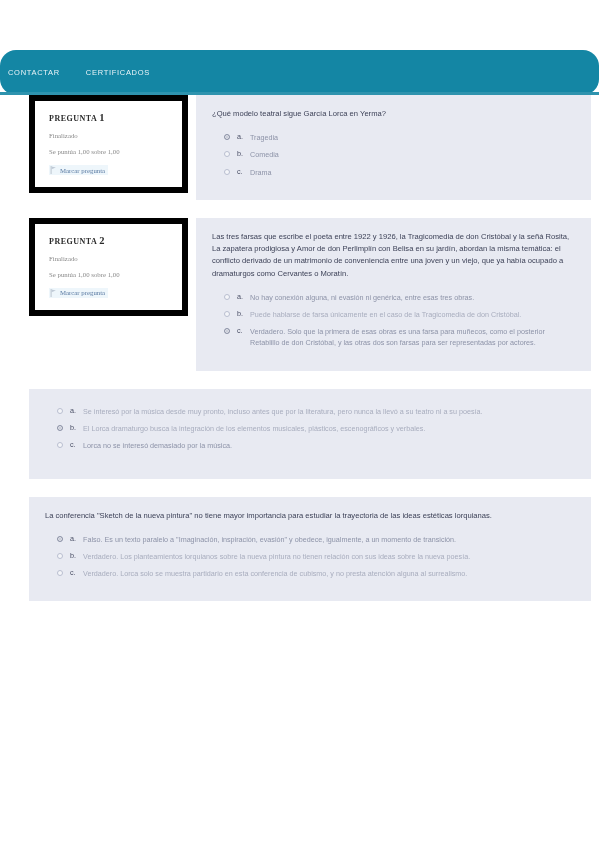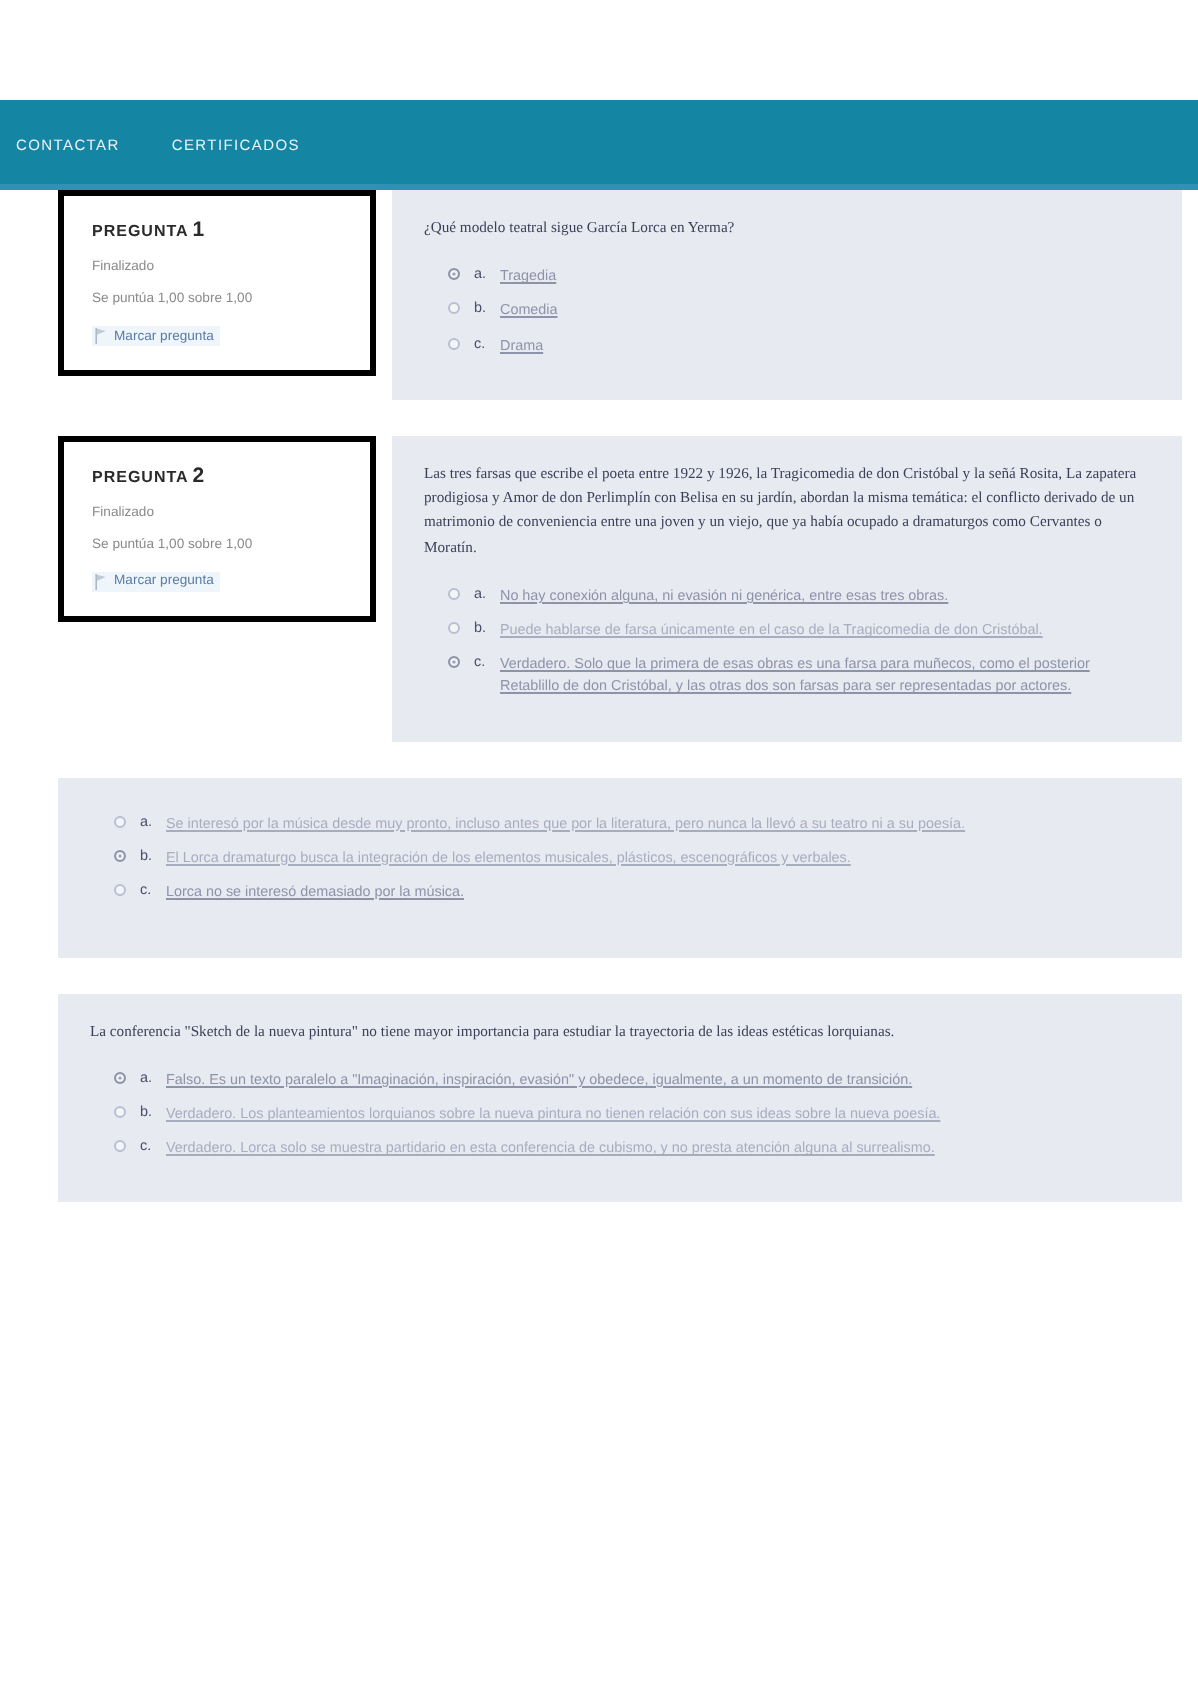--- a/index.html
+++ b/index.html
@@ -21,20 +21,21 @@
   .site-header {
     position: absolute;
     top: 50px;
     left: 0;
     width: 599px;
     height: 45px;
     background: #1486a4;
     display: flex;
     align-items: center;
     padding-left: 8px;
+    border-radius: 16px;
   }
   .nav-item {
     color: #eaf4f8;
     font-size: 7.5px;
     letter-spacing: 0.7px;
     font-weight: 400;
     margin-right: 26px;
     white-space: nowrap;
     text-decoration: none;
   }
@@ -61,24 +62,25 @@
     align-items: flex-start;
     margin-bottom: 18px;
     padding-left: 29px;
     padding-right: 8px;
   }
 
   
   .q-info {
     width: 159px;
     min-width: 159px;
-    border: 3px solid #000000;
+    border: 6px solid #000000;
     background: #ffffff;
     padding: 11px 12px 12px 14px;
     margin-right: 8px;
+    font-family: Liberation Serif, serif;
   }
   .q-number-line {
     font-size: 8px;
     font-weight: bold;
     color: #2b2b2b;
     letter-spacing: 0.5px;
     margin-bottom: 9px;
     white-space: nowrap;
   }
   .q-number-line .qnum {
@@ -123,21 +125,20 @@
     flex: 1;
     background: #e8eaf2;
     padding: 13px 16px 16px 16px;
     min-height: 90px;
   }
   .q-text {
     font-size: 7.6px;
     line-height: 1.62;
     color: #3a3f55;
     margin: 0 0 12px 0;
-    font-family: Liberation Serif, serif;
   }
   .answers {
     margin-top: 4px;
     padding-left: 12px;
   }
   .answer-row {
     display: flex;
     align-items: flex-start;
     margin-bottom: 6px;
   }
@@ -161,21 +162,20 @@
     color: #4a4f66;
     width: 11px;
     flex-shrink: 0;
     margin-right: 2px;
   }
   .ans-text {
     font-size: 7.2px;
     line-height: 1.55;
     color: #4a4f66;
     flex: 1;
-    text-decoration: underline;
   }
   .ans-text.faded  { color: #8d93a8; }
   .ans-text.fadedx { color: #a8adbe; }
 </style>
 </head>
 <body>
 
 <div class="site-header">
   <a class="nav-item" href="#">CONTACTAR</a>
   <a class="nav-item" href="#">CERTIFICADOS</a>

